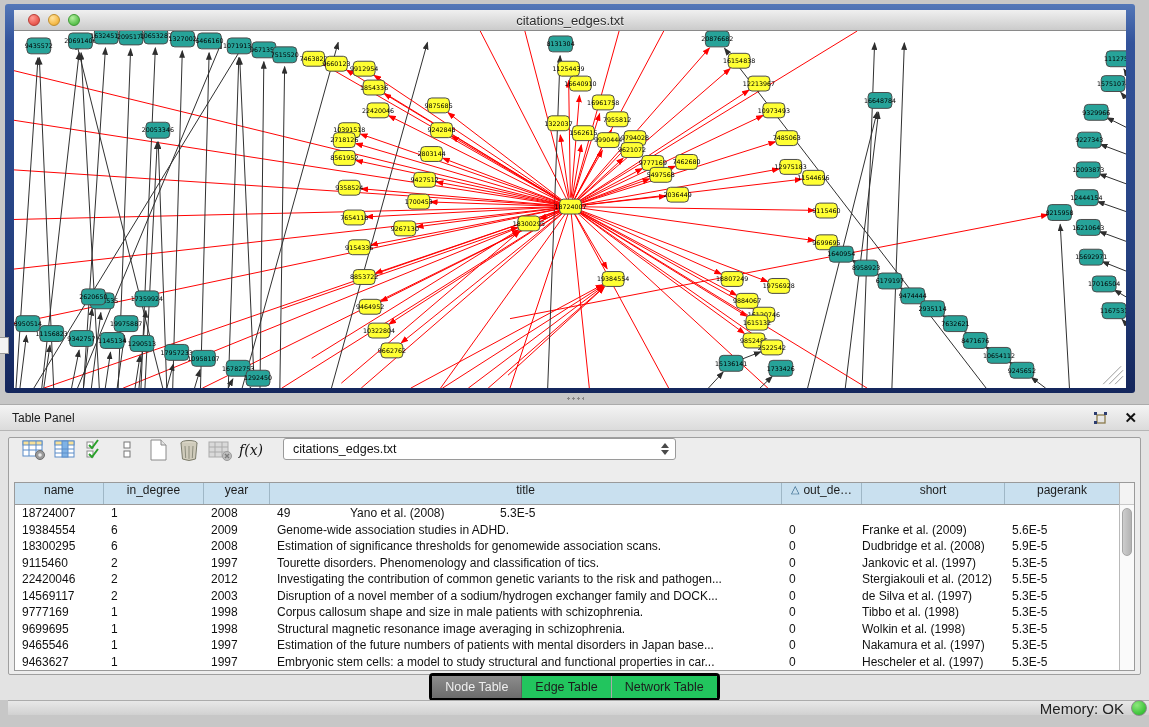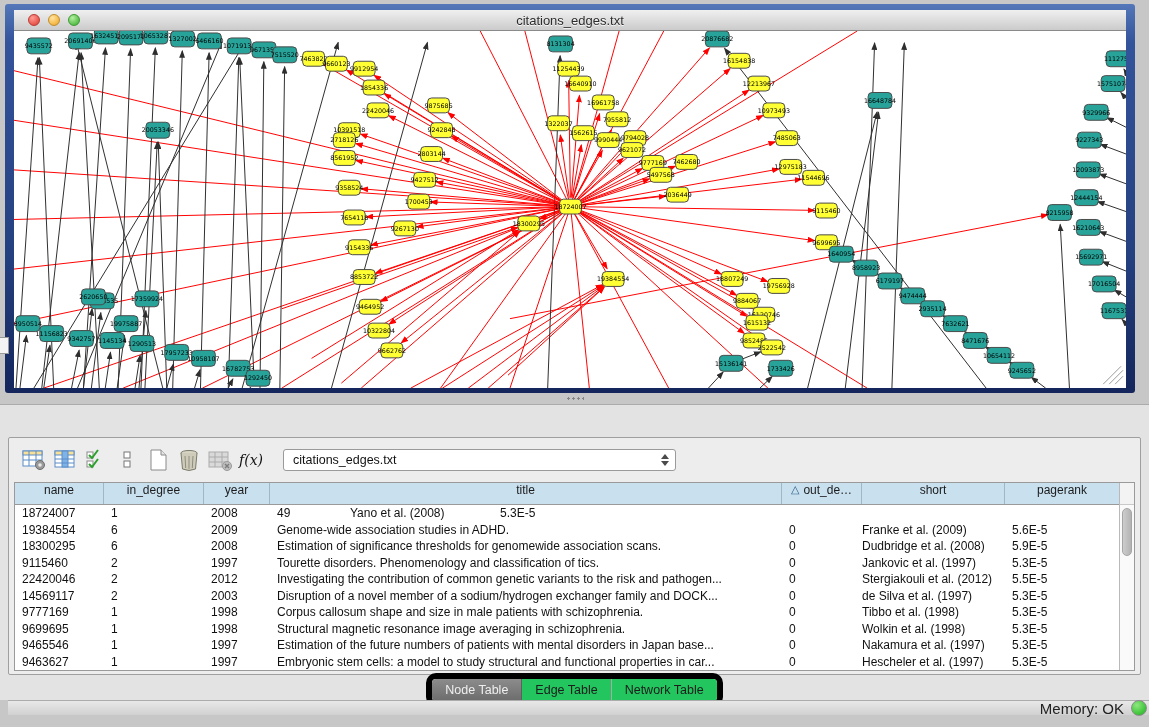--- a/index.html
+++ b/index.html
@@ -28,21 +28,21 @@
   
   .table-panel{position:absolute;left:0;top:404px;width:1149px;height:296px;background:#E3E3E3;
     border-top:1px solid #ABABAB;box-sizing:border-box}
   .tp-header{height:26px;background:linear-gradient(#F4F4F4,#DBDBDB);border-bottom:1px solid #B5B5B5;
     display:flex;align-items:center;font-size:12px;color:#1c1c1c;padding:0 12px;box-sizing:border-box}
   .tp-header .title{flex:1}
   .tp-float{margin-right:16px;display:flex;align-items:center}
   .tp-close{font-size:15px;font-weight:bold;color:#111;line-height:1}
   .tp-body{position:absolute;left:8px;top:32px;width:1133px;height:238px;background:#EDEDED;
     border:1px solid #9F9F9F;border-radius:2px;box-sizing:border-box}
-  .toolbar{height:44px;display:flex;align-items:center;gap:5px;padding-left:12px}
+  .toolbar{height:44px;display:flex;gap:5px;padding-left:12px}
   .tool{width:26px;height:24px;display:flex;align-items:center;justify-content:center}
   .fx{font-family:"DejaVu Serif",serif;font-style:italic;font-size:14px;color:#111}
   .combo{margin-left:14px;width:393px;height:22px;background:#fff;border:1px solid #9a9a9a;border-radius:3px;
     display:flex;align-items:center;font-size:12.5px;color:#111;padding-left:9px;box-sizing:border-box;position:relative}
   .combo .arrows{position:absolute;right:6px;top:4px;display:flex;flex-direction:column;gap:2px}
   .combo .arrows i{width:0;height:0;border-left:4px solid transparent;border-right:4px solid transparent}
   .arr-up{border-bottom:5px solid #4a4a4a}
   .arr-down{border-top:5px solid #4a4a4a}
 
   .tbl{margin:0 5px;border:1px solid #9A9A9A;background:#fff;display:flex}
@@ -57,21 +57,21 @@
   .td{overflow:hidden;white-space:nowrap;box-sizing:border-box;padding-left:7px}
   .td.center{text-align:left;padding-left:0;display:block}
   .c0{width:89px}.c1{width:100px}.c2{width:66px}.c3{width:512px}.c4{width:80px}.c5{width:143px}.c6{width:114px}
   .vscroll{width:17px;border-left:1px solid #B9B9B9;display:flex;flex-direction:column}
   .vs-stub{height:21px;border-bottom:1px solid #C9C9C9;background:#F3F3F3}
   .vs-track{flex:1;background:#FAFAFA;position:relative}
   .vs-thumb{position:absolute;left:2px;right:2px;top:3px;height:46px;
     background:linear-gradient(90deg,#CDCDCD,#B3B3B3);border:1px solid #A5A5A5;border-radius:7px}
 
   .tabs{position:absolute;left:0;top:268px;width:100%;display:flex;justify-content:center}
-  .seg{display:flex;border:6px solid #000000;border-radius:10px;overflow:hidden;background:#FDFDFD;
+  .seg{display:flex;border:3px solid #000000;border-radius:4px;overflow:hidden;background:#FDFDFD;
     font-size:12.5px;height:22px}
   .seg .tab{padding:0 13px;display:flex;align-items:center;color:#1c1c1c;border-right:1px solid #A9A9A9;background:#22c55e}
   .seg .tab:last-child{border-right:none}
   .seg .tab.sel{background:linear-gradient(#8C8C8C,#6C6C6C);color:#EFEFEF;border-right:1px solid #5f5f5f}
 
   .status-bar{position:absolute;left:8px;top:700px;width:1149px;height:15px;
     background:linear-gradient(#E8E8E8,#D1D1D1);border-top:1px solid #ACACAC;display:flex;align-items:center;
     justify-content:flex-end;font-size:15px;color:#222;box-sizing:border-box;padding-right:10px;gap:7px}
   .mem-dot{width:14px;height:14px;border-radius:50%;
     background:radial-gradient(circle at 35% 30%,#8FE77E,#3FC53C 65%,#2FA32C);border:1px solid #8B8B8B}
@@ -651,20 +651,32 @@
           </g>
         </svg>
     </div>
   </div>
 </div>
 
 <div class="edge-handle"></div>
 <div class="splitter-dots"></div>
 
 <div class="table-panel">
+  <div class="tp-header">
+    <span class="title">Table Panel</span>
+    <span class="tp-float">
+      <svg width="15" height="14" viewBox="0 0 15 14">
+        <rect x="4" y="4" width="8" height="8" fill="none" stroke="#8a7a4a" stroke-width="1.3"></rect>
+        <rect x="1" y="1" width="3" height="3" fill="#2b3c6e"></rect>
+        <rect x="11" y="1" width="3" height="3" fill="#2b3c6e"></rect>
+        <rect x="1" y="10" width="3" height="3" fill="#2b3c6e"></rect>
+      </svg>
+    </span>
+    <span class="tp-close">✕</span>
+  </div>
 
   <div class="tp-body">
     <div class="toolbar">
       <span class="tool">
         <svg width="24" height="22" viewBox="0 0 24 22">
           <rect x="1" y="2" width="19" height="15" fill="#fff" stroke="#5a8cc8"></rect>
           <rect x="1" y="2" width="19" height="4" fill="#F8E097" stroke="#5a8cc8"></rect>
           <line x1="7" y1="2" x2="7" y2="17" stroke="#5a8cc8"></line>
             <line x1="14" y1="2" x2="14" y2="17" stroke="#5a8cc8"></line>
           <line x1="1" y1="11" x2="20" y2="11" stroke="#5a8cc8"></line>

